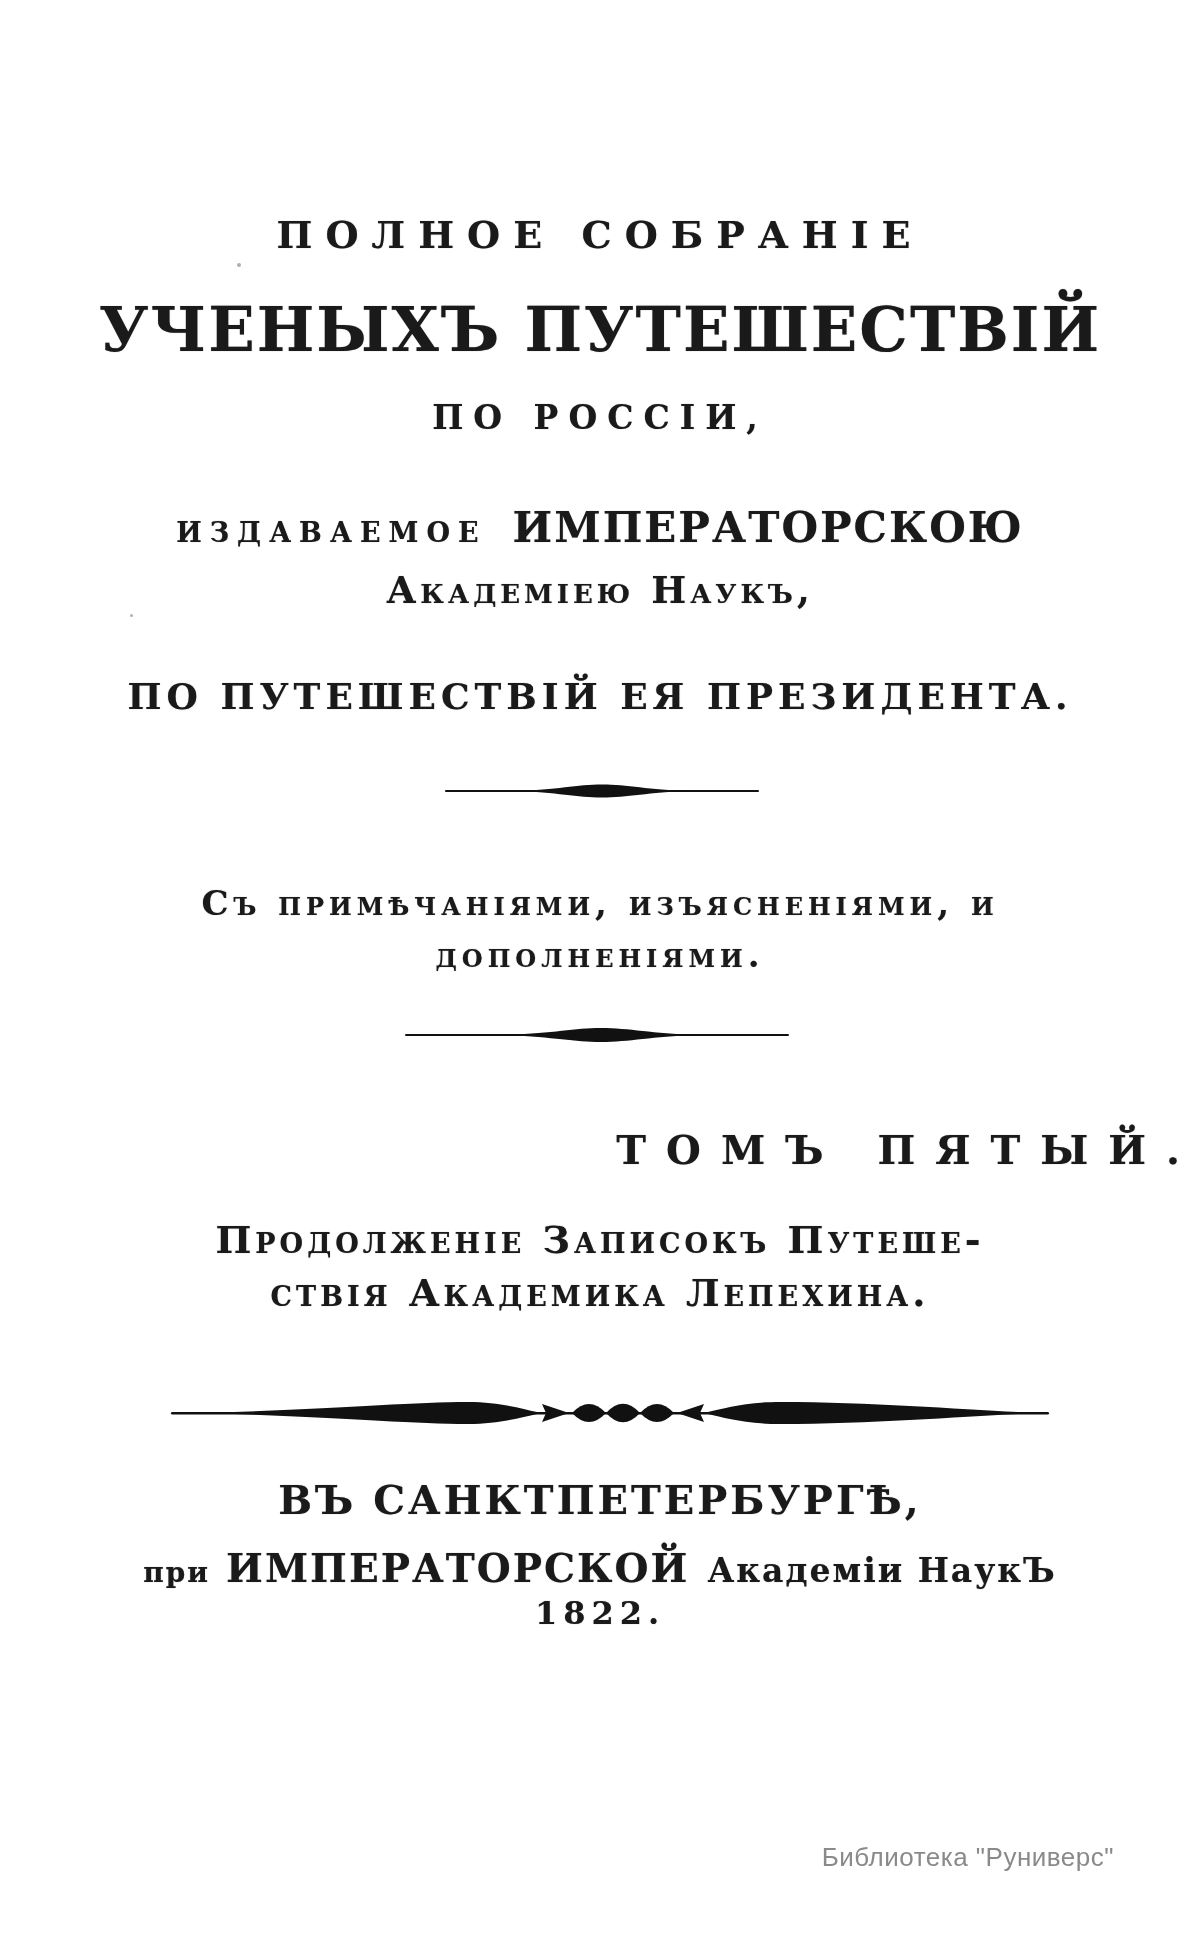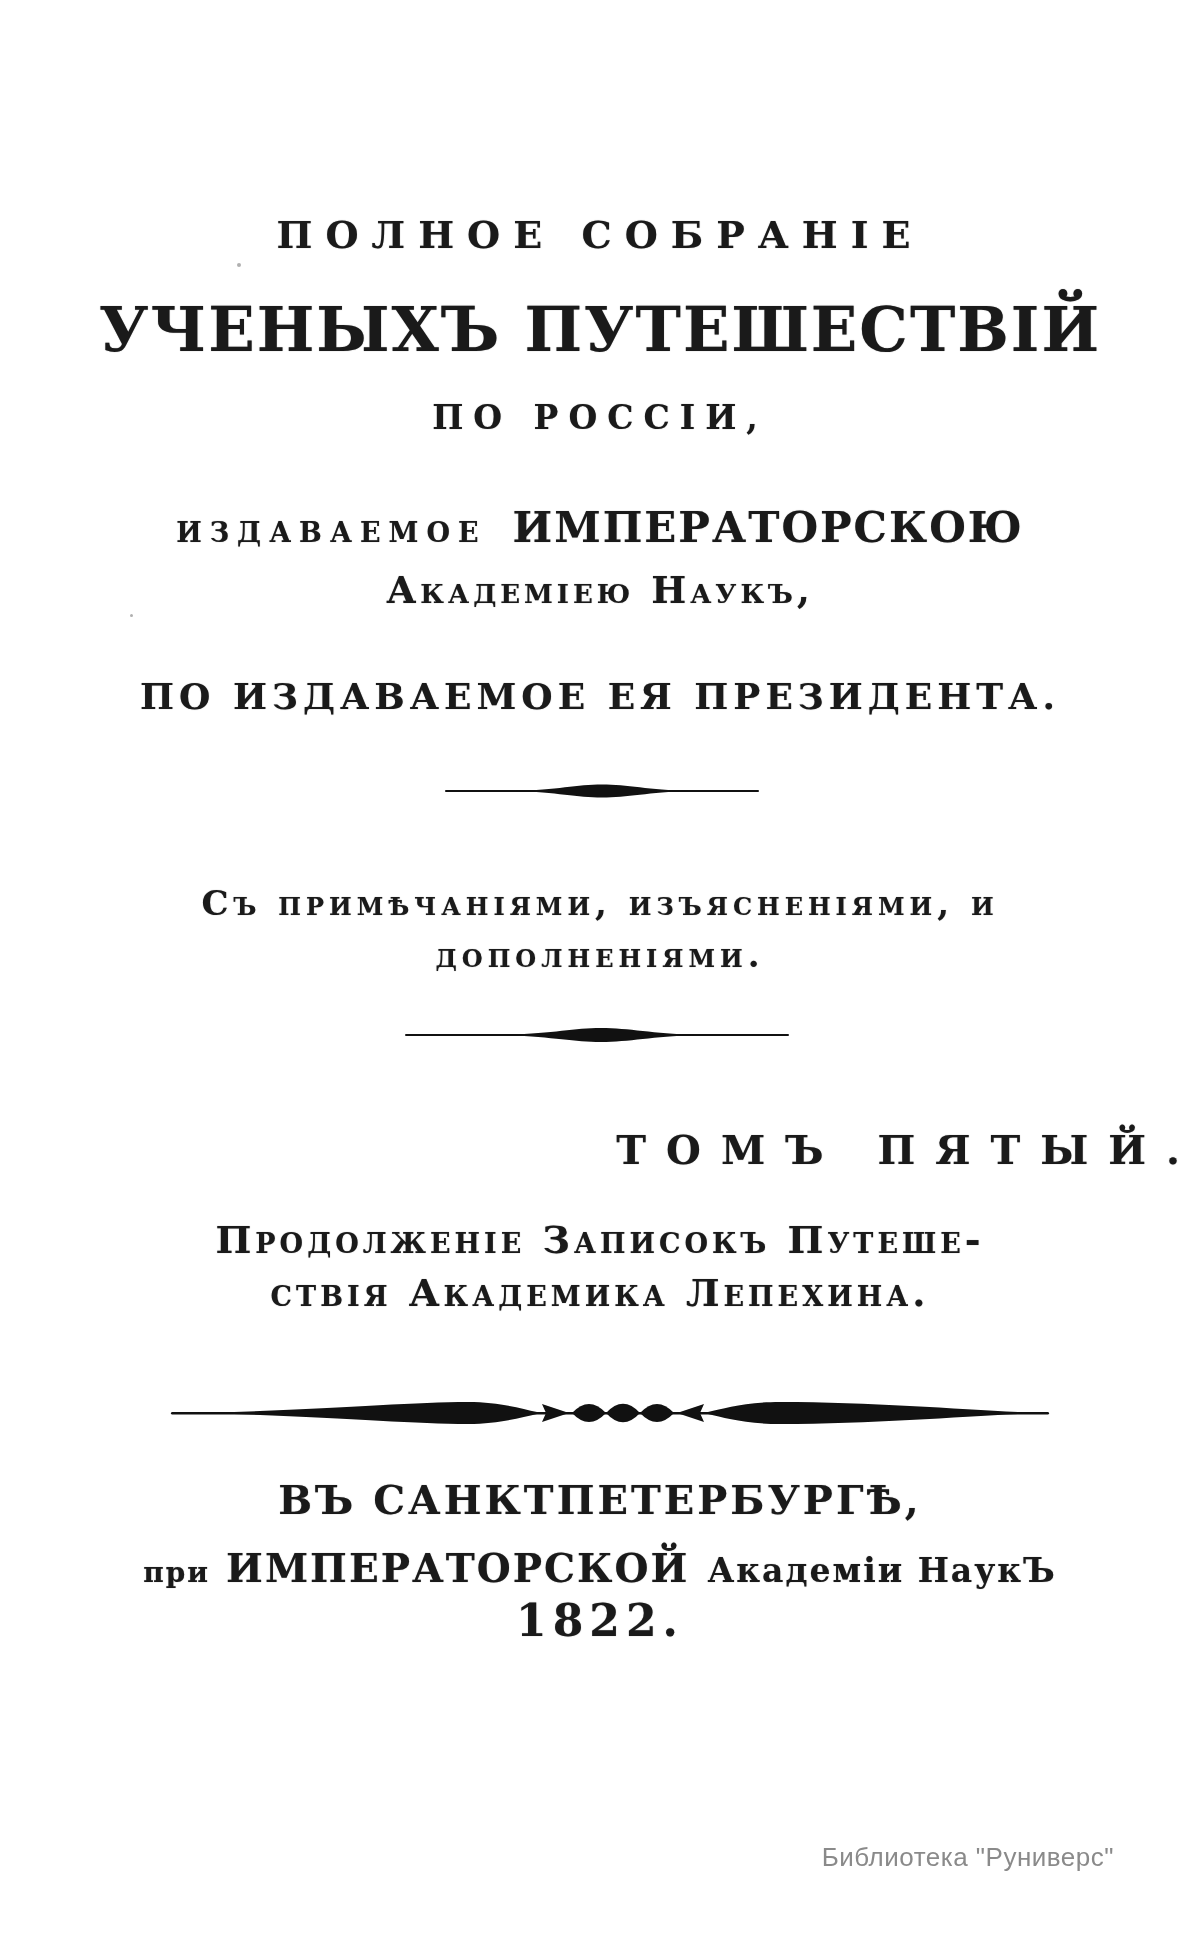--- a/index.html
+++ b/index.html
@@ -34,21 +34,21 @@
   .notes-1    { top: 884px;  font-size: 34px; letter-spacing: 5px; font-weight: bold; font-variant-caps: small-caps; }
   .notes-2    { top: 936px;  font-size: 34px; letter-spacing: 5px; font-weight: bold; font-variant-caps: small-caps; }
   .volume     { top: 1128px; font-size: 40px; letter-spacing: 20px; font-weight: bold; text-align: right; }
   .subtitle-1 { top: 1219px; font-size: 38px; letter-spacing: 4px; font-weight: bold; font-variant-caps: small-caps; }
   .subtitle-2 { top: 1272px; font-size: 38px; letter-spacing: 4px; font-weight: bold; font-variant-caps: small-caps; }
   .imprint-city { top: 1478px; font-size: 40px; letter-spacing: 3px; font-weight: bold; }
   .imprint-pub  { top: 1547px; font-weight: bold; }
   .imprint-pub .pre  { font-size: 28px; margin-right: 16px; letter-spacing: 2px; }
   .imprint-pub .caps { font-size: 39px; letter-spacing: 2px; }
   .imprint-pub .rest { font-size: 33px; margin-left: 18px; letter-spacing: 2px; }
-  .imprint-year { top: 1596px; font-size: 44px; letter-spacing: 6px; font-weight: bold; }
+  .imprint-year { top: 1596px; font-size: 32px; letter-spacing: 6px; font-weight: bold; }
   
   .divider { position: absolute; }
   .divider svg { display: block; width: 100%; height: 100%; }
   .divider-1 { top: 781px;  left: 443px; width: 318px; height: 20px; }
   .divider-2 { top: 1025px; left: 403px; width: 388px; height: 20px; }
   .divider-3 { top: 1399px; left: 168px; width: 884px; height: 28px; }
   
   .watermark {
     position: absolute;
     top: 1842px;
@@ -74,21 +74,21 @@
   <div class="line main-title">УЧЕНЫХЪ ПУТЕШЕСТВІЙ</div>
 
   <div class="line region">ПО РОССІИ,</div>
 
   <div class="line publisher">
     <span class="pub-prefix">ИЗДАВАЕМОЕ</span><span class="pub-name">ИМПЕРАТОРСКОЮ</span>
   </div>
 
   <div class="line academy">Академіею Наукъ,</div>
 
-  <div class="line proposal">ПО ИЗДАВАЕМОЕ ЕЯ ПРЕЗИДЕНТА.</div>
+  <div class="line proposal">ПО ПУТЕШЕСТВІЙ ЕЯ ПРЕЗИДЕНТА.</div>
 
   <div class="divider divider-1">
     <svg viewBox="0 0 318 20" preserveAspectRatio="none" fill="#111" stroke="none">
       <rect x="2" y="9.1" width="314" height="1.9" rx="0.9"></rect>
       <path d="M72,10 C114,8.8 134,3.4 159,3.4 C184,3.4 206,8.8 246,10 C206,11.2 184,16.6 159,16.6 C134,16.6 114,11.2 72,10 Z"></path>
     </svg>
   </div>
 
   <div class="line notes-1">Съ примѣчаніями, изъясненіями, и</div>
 

